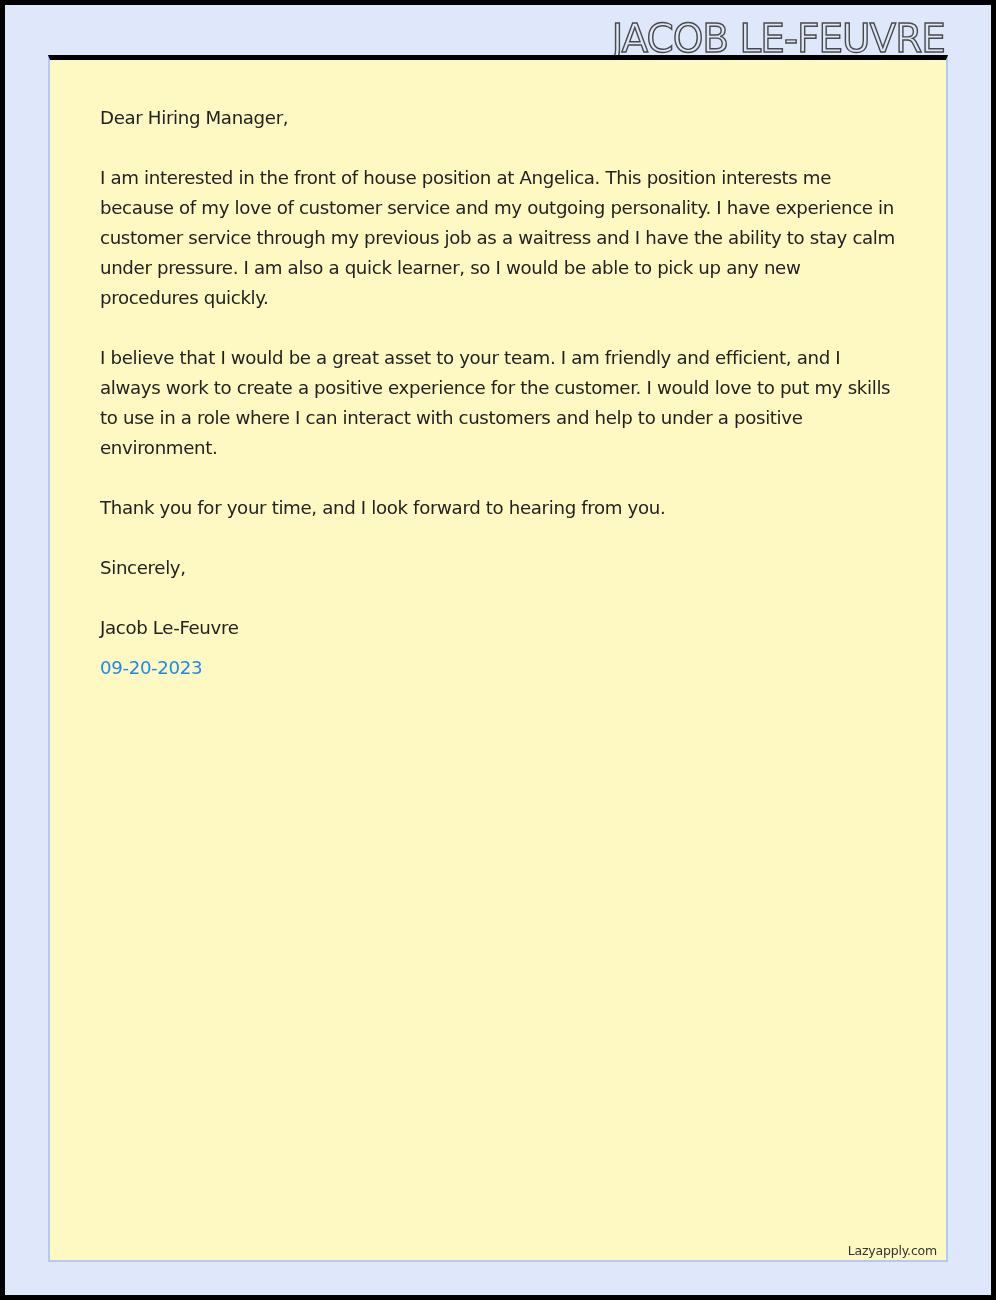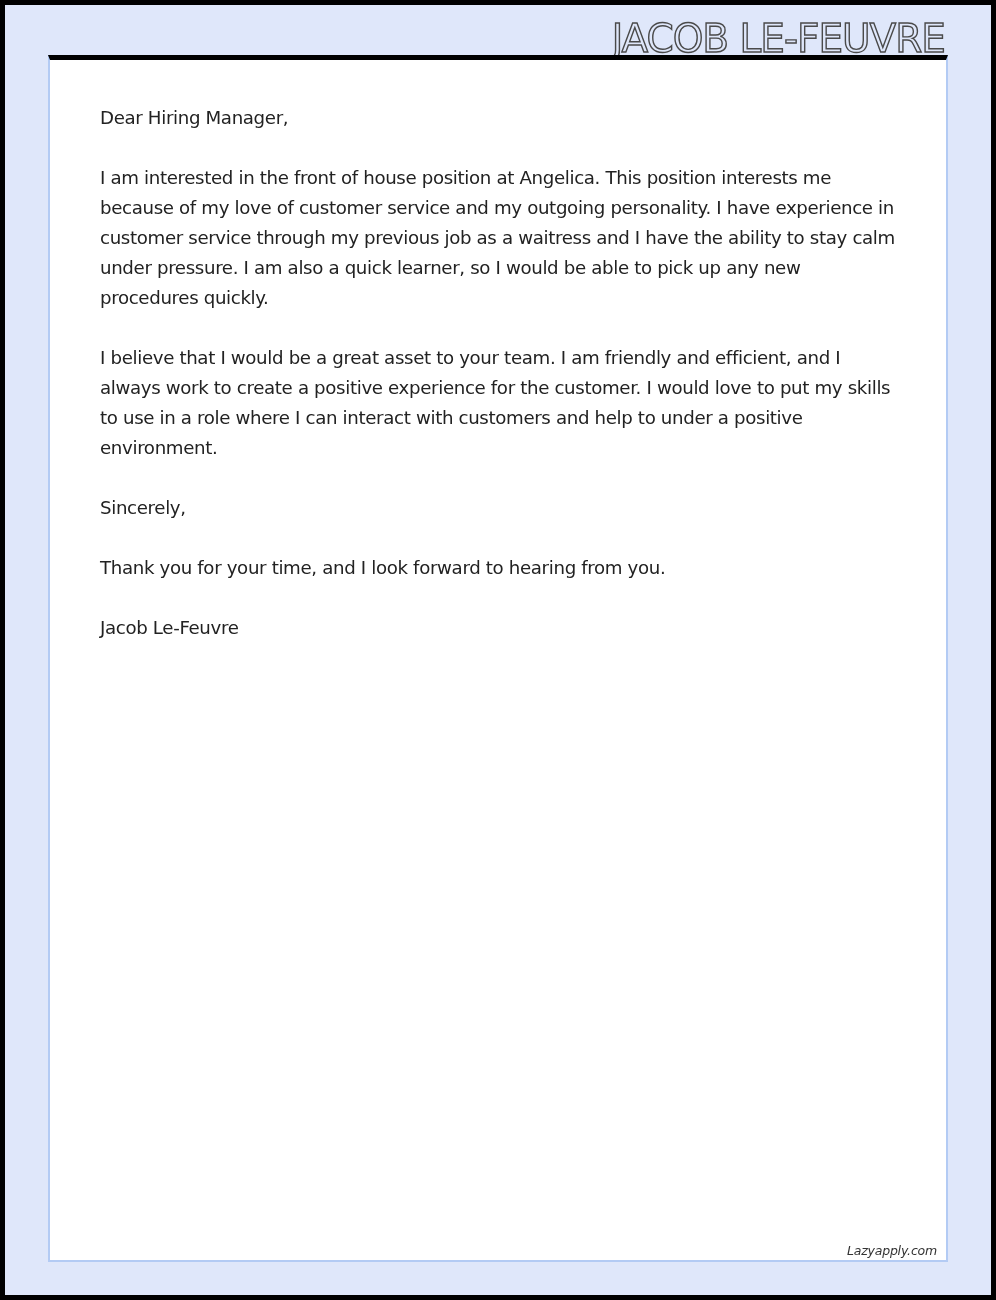--- a/index.html
+++ b/index.html
@@ -24,21 +24,21 @@
       -webkit-text-stroke: 1.4px #4a4a4a;
       white-space: nowrap;
     }
     .page {
       position: absolute;
       left: 43px;
       top: 50px;
       width: 900px;
       height: 1207px;
       box-sizing: border-box;
-      background: #ffffff;
+      background: #fef9c3;
       border-top: 5px solid #000;
       border-left: 2px solid #b3cbf4;
       border-right: 2px solid #b3cbf4;
       border-bottom: 2px solid #b3cbf4;
       padding-left: 8px;
     }
     .letter {
       position: absolute;
       left: 50px;
       top: 43px;
@@ -54,31 +54,31 @@
       color: #1f8ae6;
       margin: 0;
     }
     .footer-brand {
       position: absolute;
       right: 9px;
       bottom: 2px;
       font-size: 12.5px;
       color: #333;
       letter-spacing: -0.2px;
-      font-style: italic;
     }
   </style>
 </head>
 <body>
 
 <div class="header-name">JACOB LE-FEUVRE</div>
 
 <div class="page">
   <div class="letter">
     <p>Dear Hiring Manager,</p>
     <p>I am interested in the front of house position at Angelica. This position interests me because of my love of customer service and my outgoing personality. I have experience in customer service through my previous job as a waitress and I have the ability to stay calm under pressure. I am also a quick learner, so I would be able to pick up any new procedures quickly.</p>
     <p>I believe that I would be a great asset to your team. I am friendly and efficient, and I always work to create a positive experience for the customer. I would love to put my skills to use in a role where I can interact with customers and help to under a positive environment.</p>
+    <p>Thank you for your time, and I look forward to hearing from you.</p>
     <p>Sincerely,</p>
-    <p>Thank you for your time, and I look forward to hearing from you.</p>
     <p class="tight">Jacob Le-Feuvre</p>
+    <p class="date">09-20-2023</p>
   </div>
   <div class="footer-brand">Lazyapply.com</div>
 </div>
 
 </body></html>

